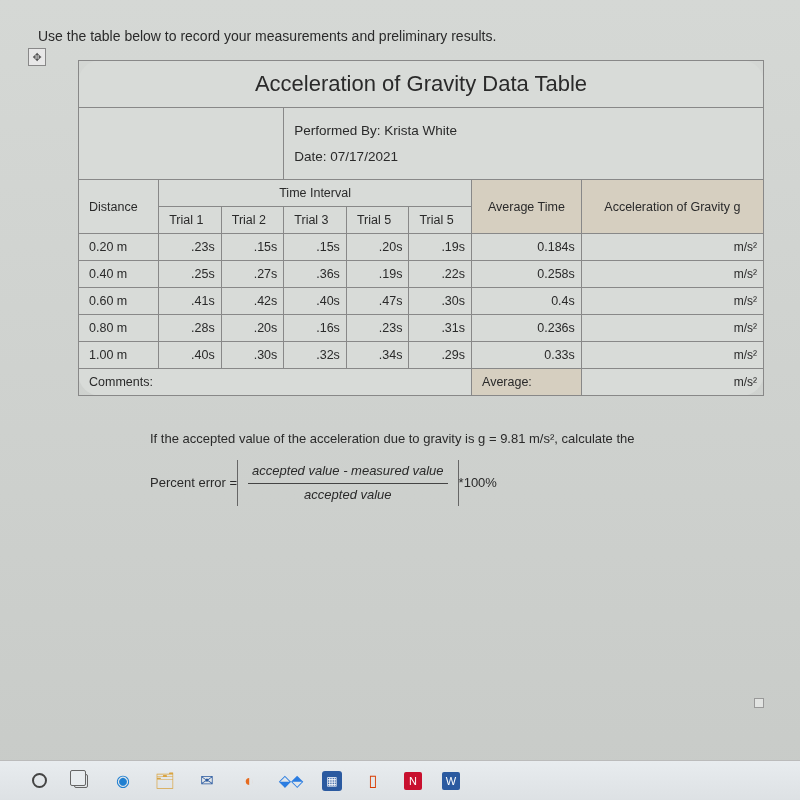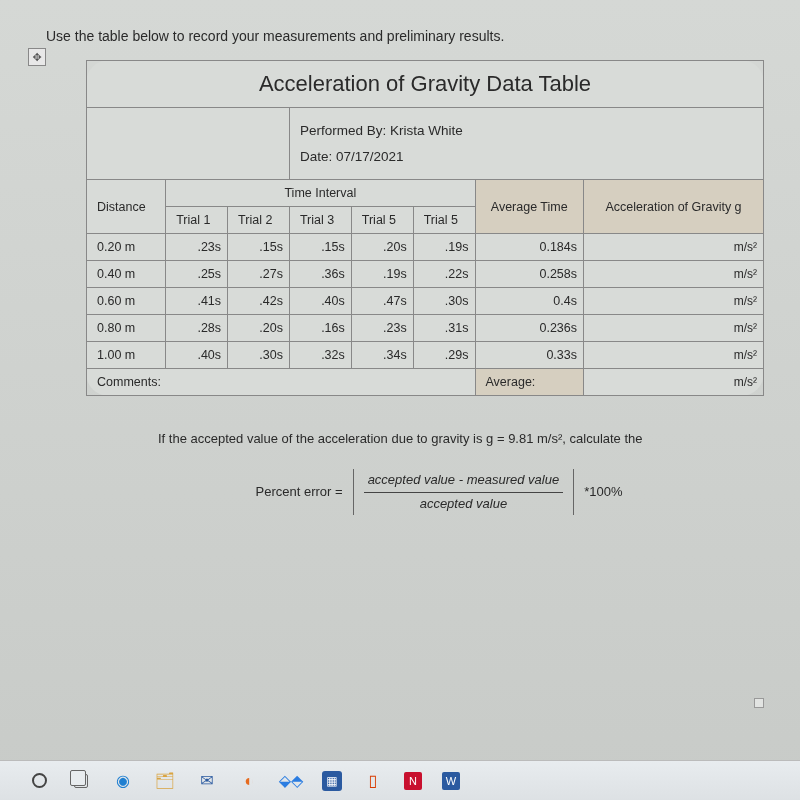--- a/index.html
+++ b/index.html
@@ -7,21 +7,21 @@
     font-family: Arial, sans-serif;
     background: #1a1a1a;
     width: 800px;
     height: 800px;
     overflow: hidden;
   }
   .screen {
     background: linear-gradient(180deg, #d5d8d5 0%, #c8cbc8 100%);
     width: 100%;
     height: 100%;
-    padding: 28px 0 0 8px;
+    padding: 28px 0 0 0;
     position: relative;
   }
   .instruction {
     font-size: 14px;
     color: #2a2a2a;
     padding: 0 0 4px 38px;
   }
   .move-handle {
     position: absolute;
     left: 28px;
@@ -71,23 +71,22 @@
   .comments-row td.clabel { text-align: left; padding-left: 10px; height: 26px; }
   .below {
     margin: 34px 80px 0 150px;
     font-size: 13px;
     color: #2a2a2a;
     line-height: 1.4;
   }
   .formula {
     display: flex;
     align-items: center;
-    justify-content: center;
-    gap: 10px;
-    margin-top: 21px;
+    gap: 0;
+    margin-top: 12px;
     font-size: 13px;
   }
   .frac {
     display: inline-flex;
     flex-direction: column;
     align-items: center;
     border-left: 1px solid #666;
     border-right: 1px solid #666;
     padding: 0 10px;
     font-style: italic;

